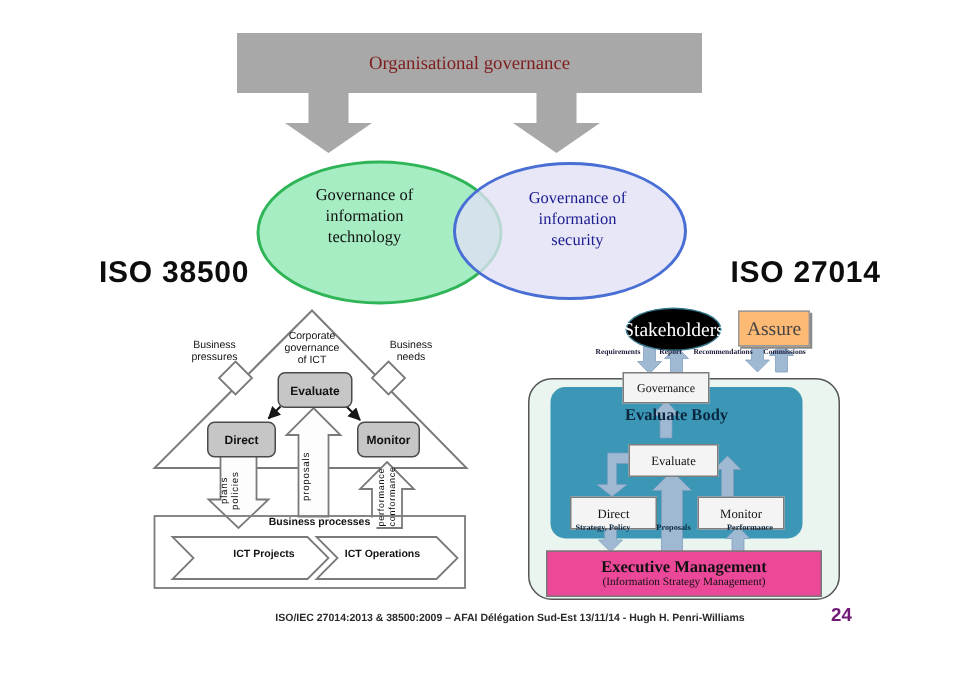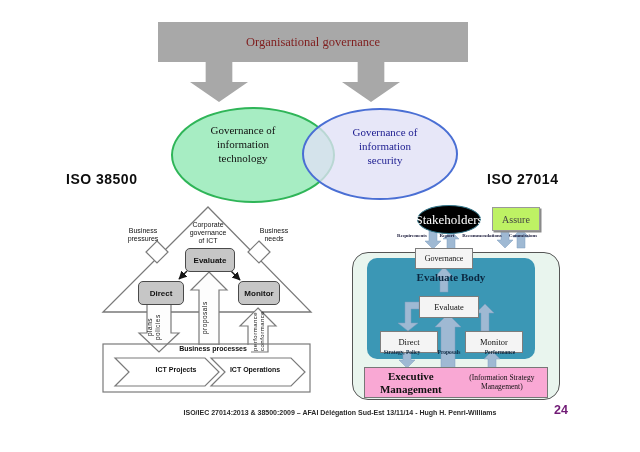--- a/index.html
+++ b/index.html
@@ -18,21 +18,21 @@
   #arrow-banner-left{left:190px;top:62px;width:58px;height:40px;}
   #arrow-banner-right{left:342px;top:62px;width:58px;height:40px;}
 
   
   .venn{border-radius:50%;}
   #venn-left{left:171px;top:107px;width:160px;height:92px;background:#a7edc3;border:2px solid #2fb558;z-index:1;}
   #venn-right{left:302px;top:108px;width:152px;height:88px;background:rgba(224,224,246,0.78);border:2px solid #4a6fd4;z-index:2;}
   #venn-left-label{left:183px;top:124px;width:120px;z-index:3;font-size:11px;line-height:1.25;text-align:center;}
   #venn-right-label{left:330px;top:126px;width:110px;z-index:3;font-size:11px;line-height:1.25;text-align:center;color:#1b1b8f;}
 
-  .iso-label{font-size:14px;font-weight:bold;color:#0d0d0d;letter-spacing:0.5px;}
+  .iso-label{font-size:20px;font-weight:bold;color:#0d0d0d;letter-spacing:0.5px;}
   #iso-38500{left:66px;top:171px;}
   #iso-27014{left:487px;top:171px;}
 
   
   #svg38500{left:95px;top:200px;}
   .gray-box{background:#c6c6c6;border:1.5px solid #4a4a4a;border-radius:5px;font-size:8px;font-weight:bold;z-index:4;}
   #box-evaluate{left:185px;top:248px;width:48px;height:22px;}
   #box-direct{left:138px;top:281px;width:44px;height:22px;}
   #box-monitor{left:238px;top:281px;width:40px;height:22px;}
   .tiny{font-size:7px;line-height:1.15;text-align:center;}
@@ -56,28 +56,28 @@
   #lbl-govbody{left:367px;top:271px;width:168px;text-align:center;font-weight:bold;font-size:11px;color:#0b2740;z-index:4;}
   .white-box{background:#f4f4f4;border:1px solid #7d7d7d;font-size:8.5px;color:#111;z-index:4;}
   #gb-communicate{left:415px;top:248px;width:56px;height:19px;font-size:8px;z-index:5;}
   #gb-evaluate{left:419px;top:296px;width:58px;height:20px;}
   #gb-direct{left:380px;top:331px;width:56px;height:20px;}
   #gb-monitor{left:465px;top:331px;width:56px;height:20px;}
   .teal-lbl{font-size:5.5px;font-weight:bold;color:#0b2740;text-align:center;z-index:4;}
   #lbl-strategy{left:372px;top:349px;width:60px;}
   #lbl-props2{left:434px;top:349px;width:30px;}
   #lbl-perf2{left:477px;top:349px;width:46px;}
-  #exec-box{left:364px;top:367px;width:182px;height:29px;background:#f9a8d4;border:1px solid #777;
-            z-index:4;flex-direction:row;}
+  #exec-box{left:364px;top:367px;width:182px;height:29px;background:#ec4899;border:1px solid #777;
+            z-index:4;flex-direction:column;}
   #exec-box .l1{font-size:11px;font-weight:bold;line-height:1.1;}
   #exec-box .l2{font-size:7.5px;line-height:1.1;}
   #stakeholders{left:417px;top:205px;width:62px;height:27px;border-radius:50%;background:#000000;
                 border:1px solid #35788c;color:#fff;font-size:13px;z-index:4;}
-  #assure{left:492px;top:207px;width:46px;height:22px;background:#bef264;border:1px solid #999;
-          box-shadow:1.5px 1.5px 0 #8a8a8a;font-size:10px;color:#444;z-index:4;justify-content:center;}
+  #assure{left:492px;top:207px;width:46px;height:22px;background:#fdba74;border:1px solid #999;
+          box-shadow:1.5px 1.5px 0 #8a8a8a;font-size:13px;color:#444;z-index:4;justify-content:center;}
   .micro{font-size:5px;font-weight:bold;color:#1a1a3a;text-align:center;z-index:4;}
   #lbl-req{left:394px;top:233px;width:36px;}
   #lbl-report{left:437px;top:233px;width:20px;}
   #lbl-reco{left:458px;top:233px;width:48px;}
   #lbl-comm{left:506px;top:233px;width:34px;}
 
   
   #footer{left:150px;top:409px;width:380px;text-align:center;font-size:7px;font-weight:bold;color:#2a2a2a;}
   #page-num{left:554px;top:403px;font-size:12.5px;font-weight:bold;color:#701a75;}
 </style>

